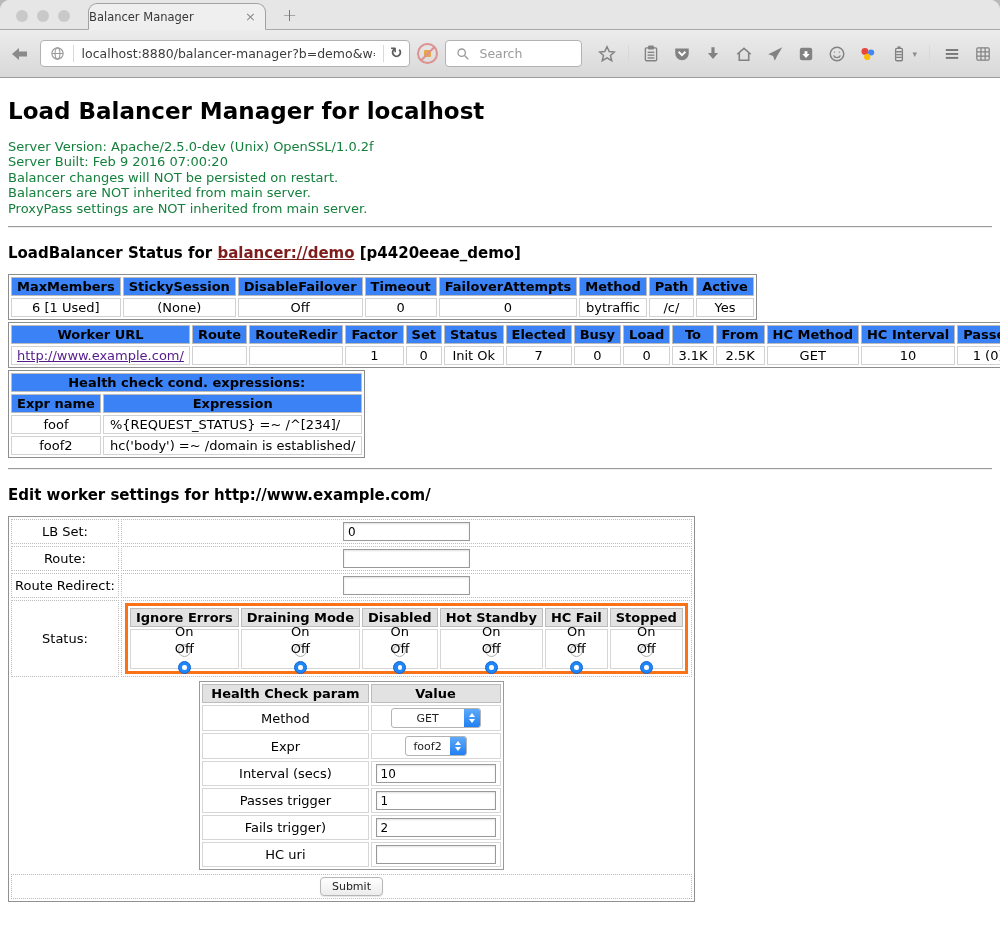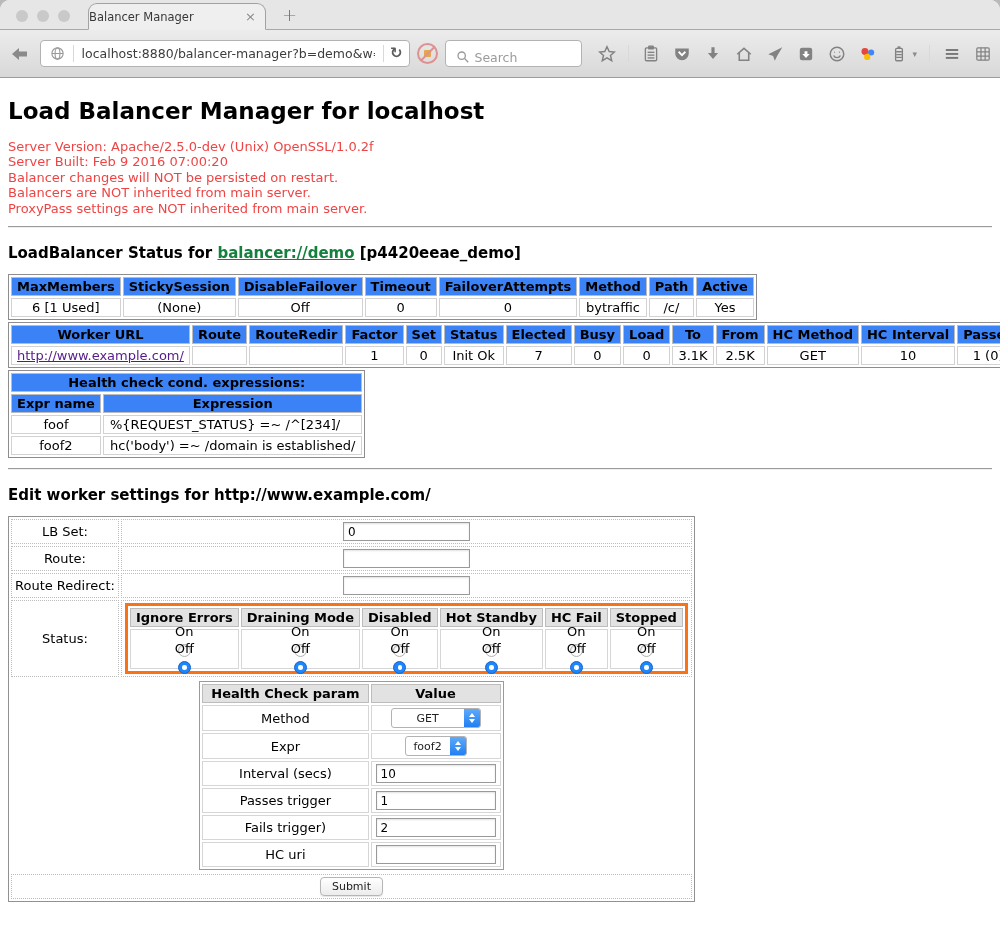--- a/index.html
+++ b/index.html
@@ -38,39 +38,39 @@
     flex:1; border:none; outline:none; background:transparent;
     font-family:"DejaVu Sans",sans-serif; font-size:12.5px; color:#3d3d3d; min-width:0;
   }
   .vsep { width:1px; height:17px; background:#d9d9d9; }
   .reload-glyph { font-size:15px; color:#5c5c5c; font-weight:bold; line-height:1; }
   .blocked { width:21px; height:21px; border-radius:50%; border:2px solid #dd9191; position:relative; flex:0 0 auto; }
   .blocked .brick { position:absolute; left:5px; top:5px; width:7px; height:7px; background:#e7a649; border-radius:1px; }
   .blocked .slash { position:absolute; left:8px; top:-1px; width:2px; height:19px; background:#dd9191; transform:rotate(45deg); }
   .searchbar {
     width:137px; height:27px; background:#fff; border:1px solid #b2b2b2; border-radius:4px;
-    display:flex; align-items:flex-end; padding:0 7px; 
+    display:flex; align-items:center; padding:7px 7px; gap:5px;
   }
   .searchbar input {
     flex:1; border:none; outline:none; background:transparent;
     font-family:"DejaVu Sans",sans-serif; font-size:12.5px; color:#3d3d3d; min-width:0;
   }
   .searchbar input::placeholder { color:#9b9b9b; }
   .tb-icons { display:flex; align-items:center; gap:12px; margin-left:8px; }
   .icon16 { width:19px; height:19px; display:flex; align-items:center; justify-content:center; }
   .drop-caret { font-size:9px; color:#8b8b8b; margin-left:-8px; }
 
   
   .content { background:#fff; height:848px; padding:0 8px; overflow:hidden; }
   h1.pagetitle { font-size:23px; margin:20px 0 0 0; color:#000; font-weight:bold; }
-  .info { margin-top:15px; font-size:13px; line-height:15.4px; color:#ef4444; }
+  .info { margin-top:15px; font-size:13px; line-height:15.4px; color:#15803d; }
   hr.rule { border:none; border-top:1px solid #9a9a9a; border-bottom:1px solid #efefef; height:2px; background:#d7d7d7; margin:10px 0; }
   h3.subhead { font-size:15px; font-weight:bold; margin:16px 0 12px 0; }
   a.plink { color:#551a8b; text-decoration:underline; }
-  a.plink-bold { color:#15803d; text-decoration:underline; font-weight:bold; }
+  a.plink-bold { color:#7f1d1d; text-decoration:underline; font-weight:bold; }
 
   table.dtable { border-collapse:separate; border-spacing:2px; border:1px solid #8d8d8d; font-size:13px; background:#fff; margin-top:2px; }
   table.dtable th { background:#3b82f6; border:1px solid #bcbcbc; padding:0 5px; height:19px; font-weight:bold; white-space:nowrap; }
   table.dtable td { border:1px solid #d2d2d2; padding:0 5px; height:19px; text-align:center; white-space:nowrap; }
   td.cell-left { text-align:left; }
   .worker-tbl { margin-top:16px; width:960px; }
   .hcx-tbl { margin-top:10px; }
   .hcx-tbl td.expr { text-align:left; padding:0 6px; }
 
   

